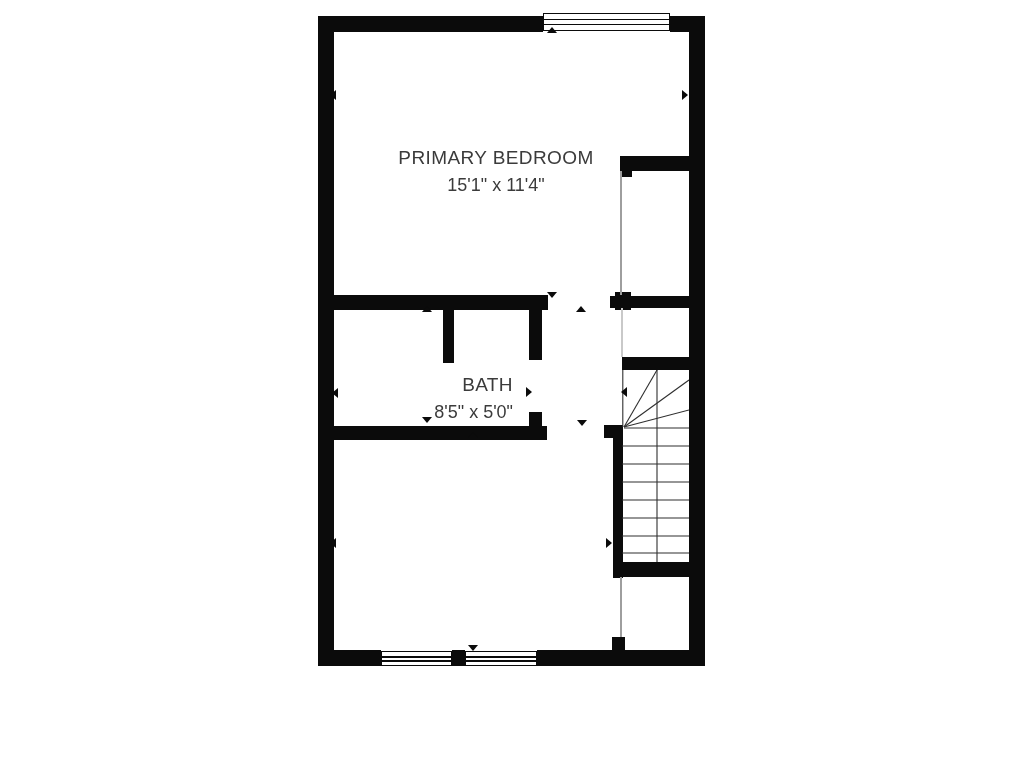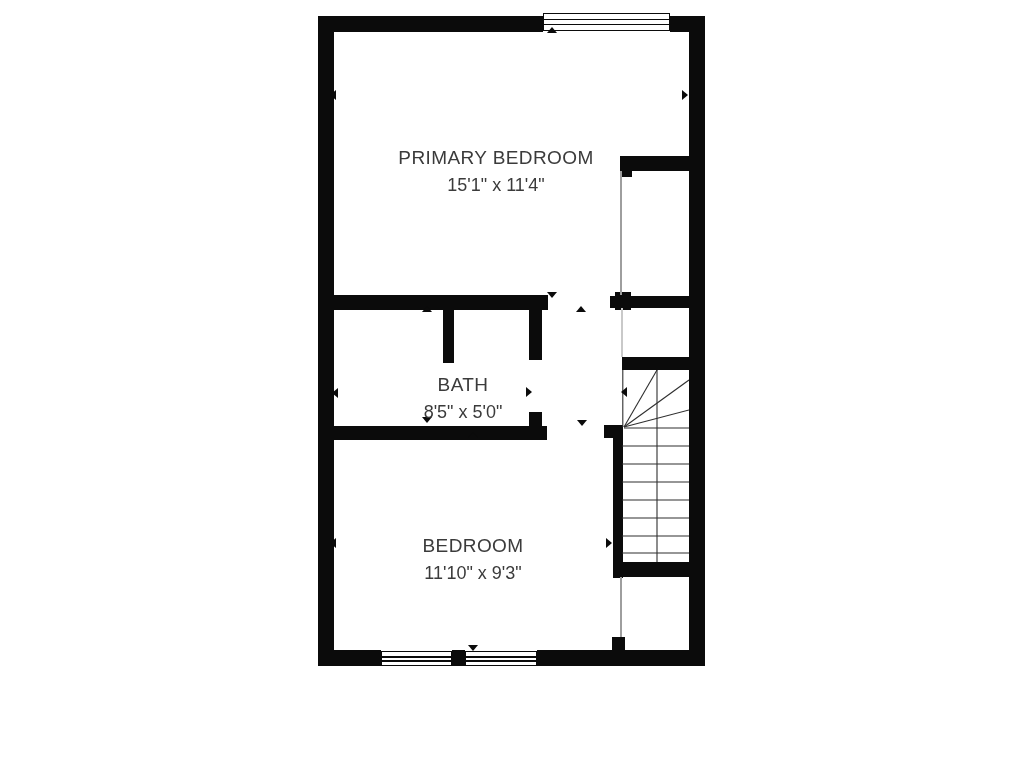--- a/index.html
+++ b/index.html
@@ -111,23 +111,19 @@
 
     <div class="tri tri-up" style="left:468px;top:432px;"></div>
     <div class="tri tri-down" style="left:468px;top:645px;"></div>
     <div class="tri tri-left" style="left:330px;top:538px;"></div>
     <div class="tri tri-right" style="left:606px;top:538px;"></div>
 
     <div class="room-label" style="left:366px;top:147px;width:260px;">
       <div class="room-name">PRIMARY BEDROOM</div>
       <div class="room-dims">15'1" x 11'4"</div>
     </div>
-    <div class="room-label" style="left:383px;top:374px;width:160px;">
+    <div class="room-label" style="left:353px;top:374px;width:160px;text-align:right;">
       <div class="room-name">BATH</div>
       <div class="room-dims">8'5" x 5'0"</div>
-    </div>
-    <div class="room-label" style="left:373px;top:535px;width:200px;">
-      <div class="room-name">BEDROOM</div>
-      <div class="room-dims">11'10" x 9'3"</div>
     </div>
   </div>
 
 </div>
 
 </body></html>

